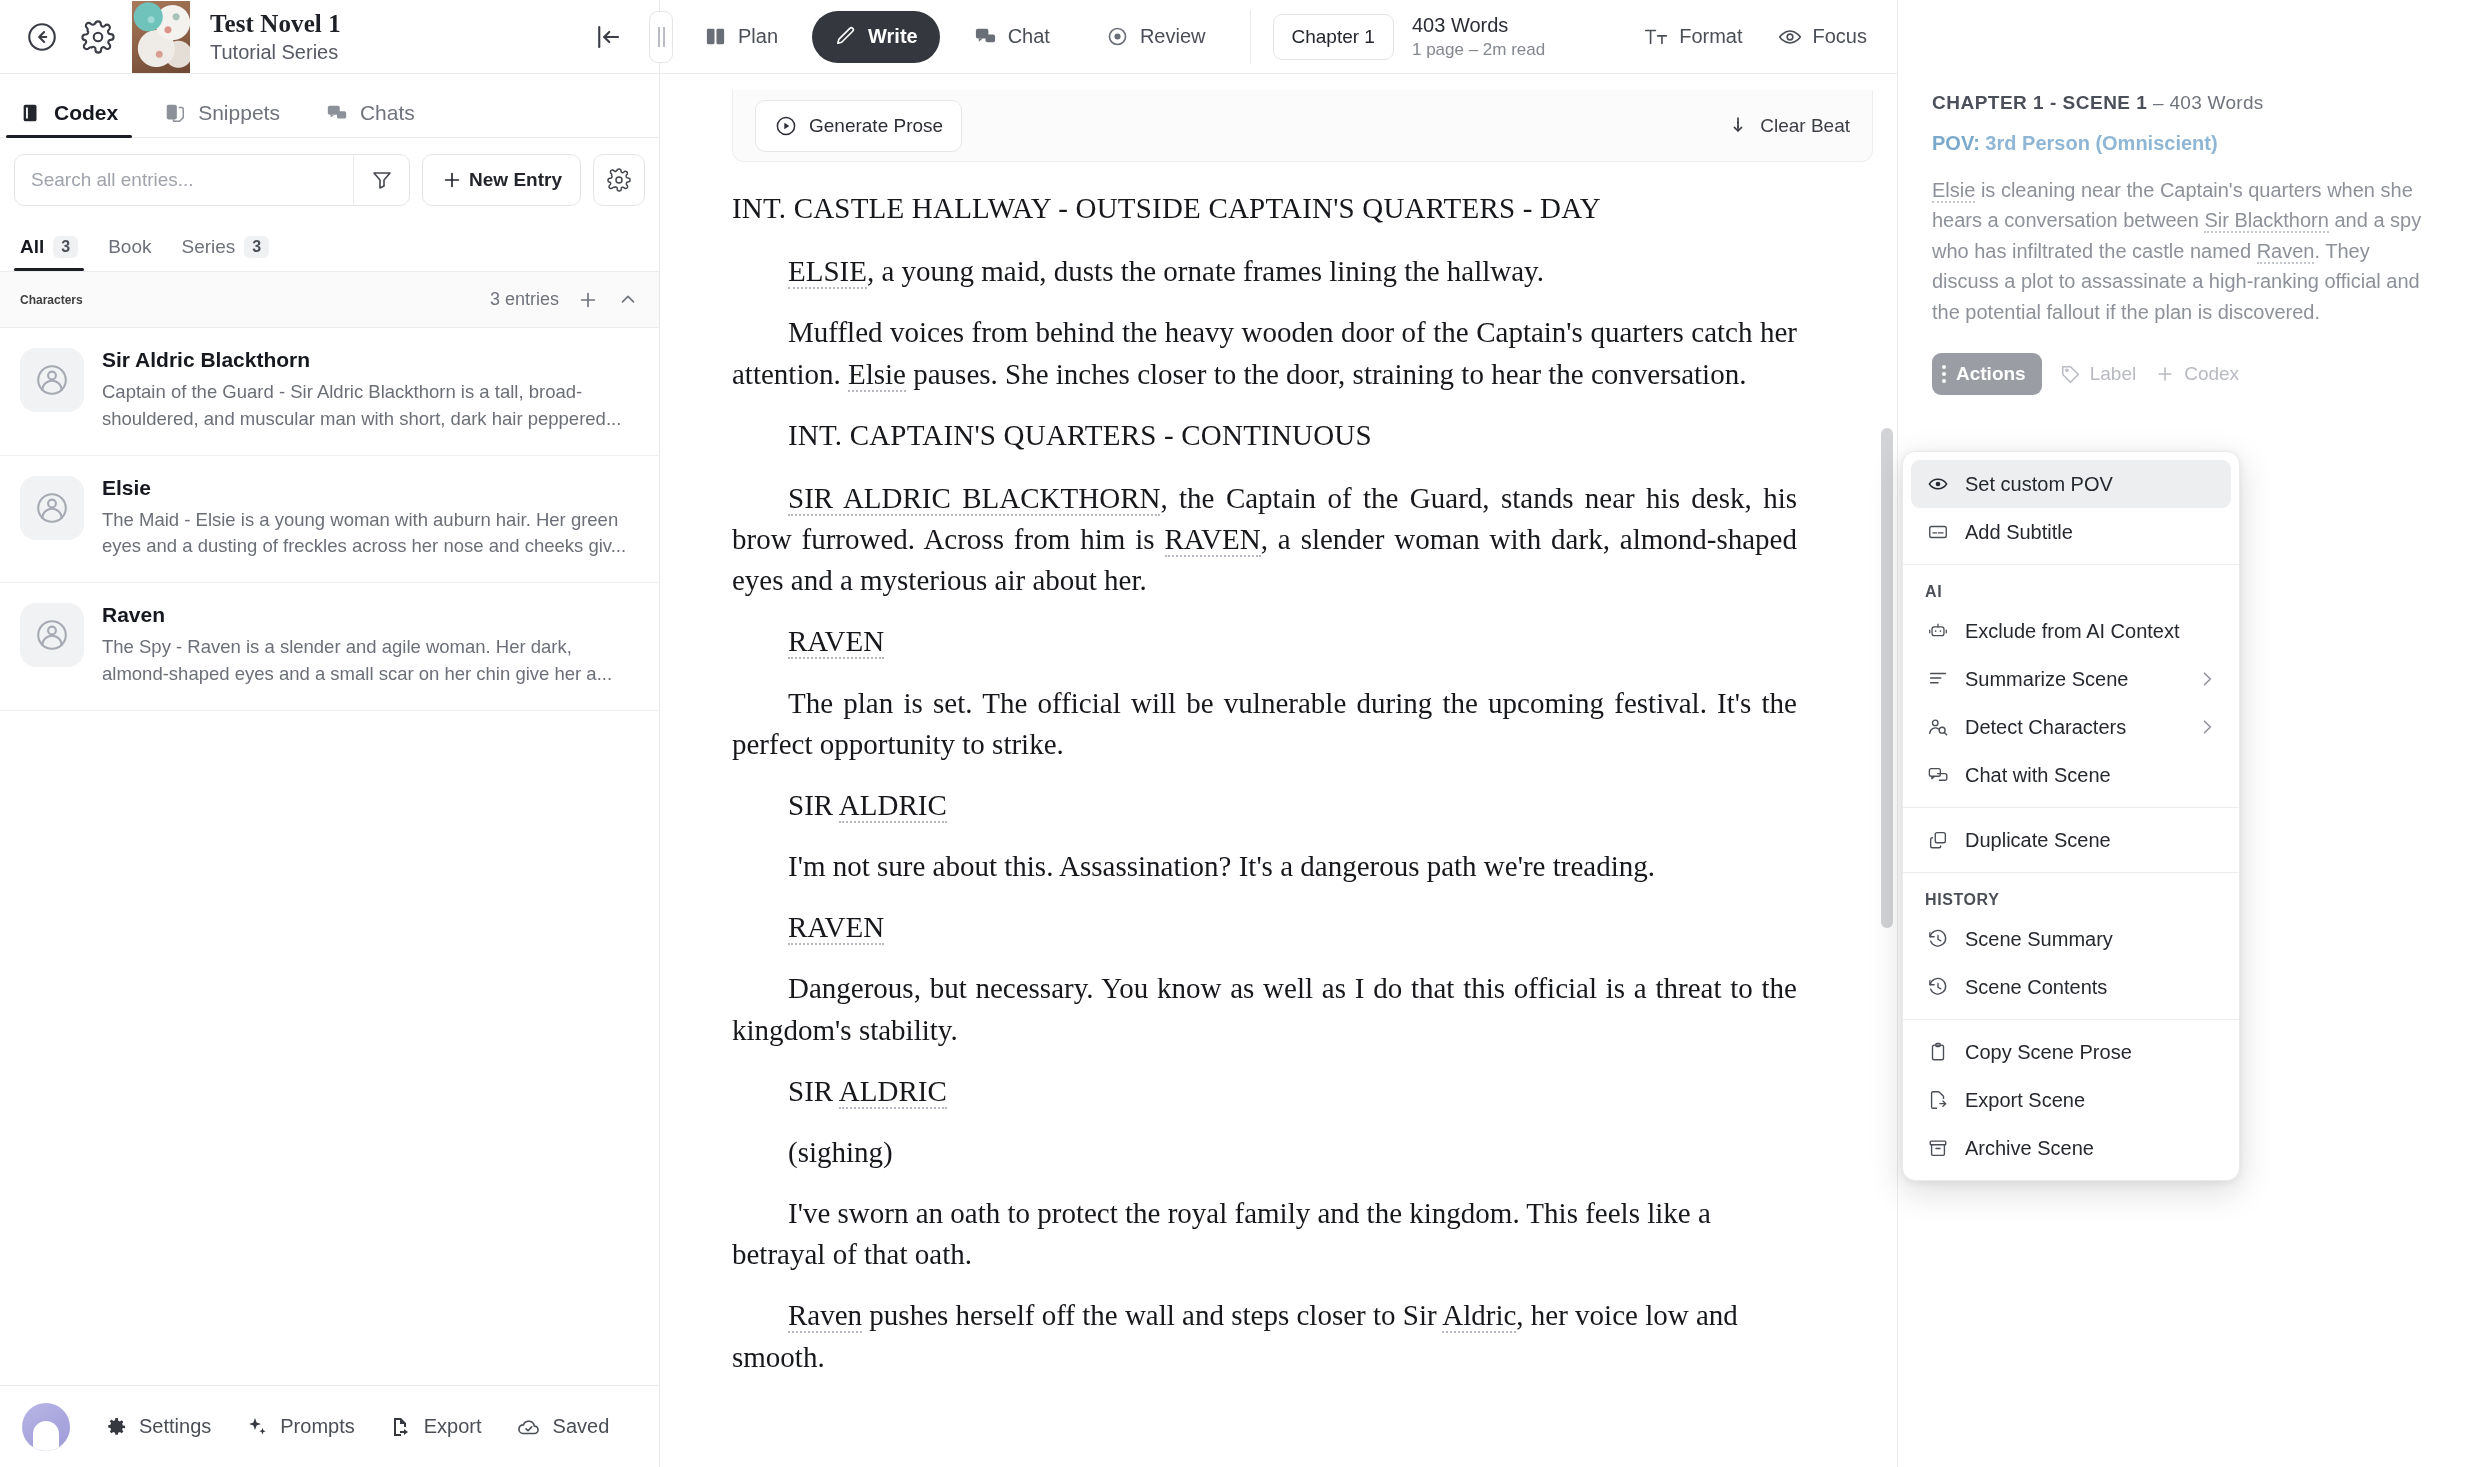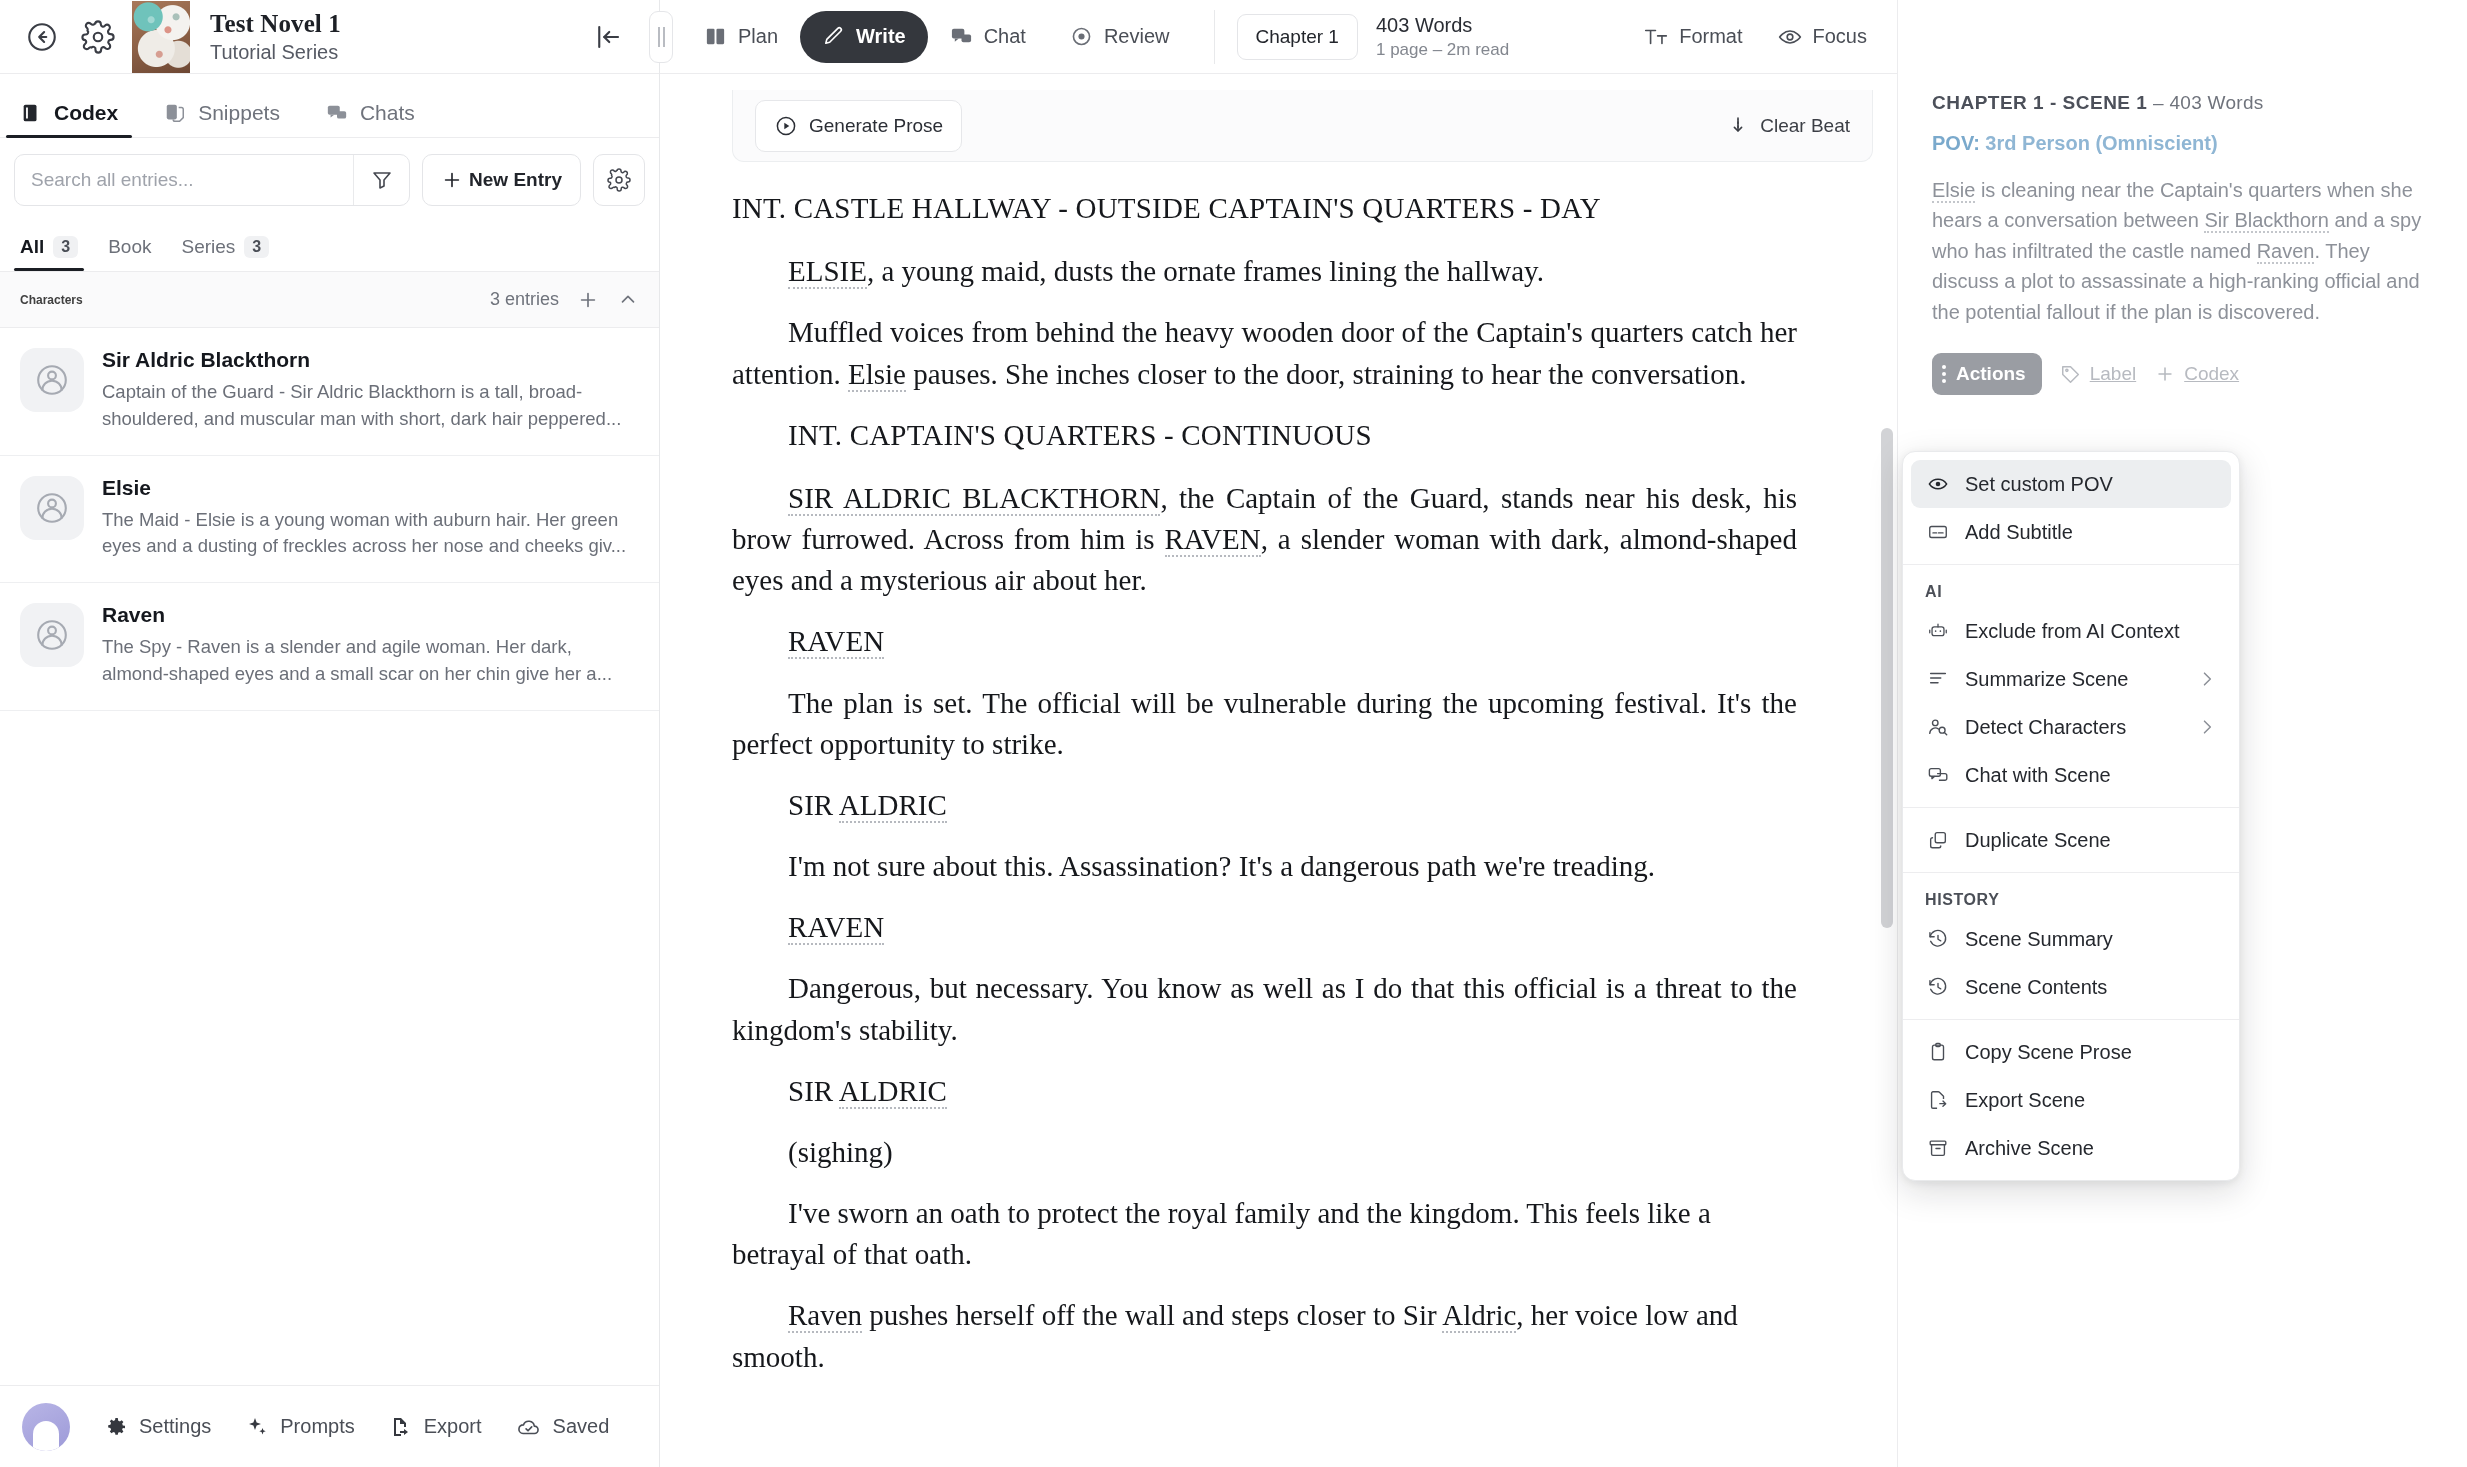--- a/index.html
+++ b/index.html
@@ -140,21 +140,21 @@
   }
   .sb-avatar span { width:26px; height:30px; border-radius: 14px 14px 0 0; background:#fff; display:block;}
   .bottom-item { display:flex; align-items:center; gap: 11px; font-size: 20px; color:#4a4e56; font-weight:500;}
 
   
   .center { flex: 1; display: flex; flex-direction: column; min-width: 0; background:#fff; }
   .top-bar {
     height: 74px; display:flex; align-items:center; gap: 0px; padding: 0 18px 0 22px;
     border-bottom: 1px solid #ececee; background:#fff;
   }
-  .mode-tabs { display: flex; align-items:center; gap: 0; }
+  .mode-tabs { display: flex; align-items:center; gap: 12px; }
   .mode-tab {
     display:flex; align-items:center; gap:11px; height: 52px; padding: 0 22px; border-radius: 26px;
     font-size: 20px; color:#4a4e56; font-weight:500;
   }
   .mode-tab.active { background:#34373d; color:#fff; font-weight:700; }
   .vsep { width: 1px; height: 54px; background: #e8e9eb; margin: 0 22px; }
   .chapter-chip {
     height: 46px; display:flex; align-items:center; padding: 0 18px; border:1px solid #e4e5e8;
     border-radius: 9px; font-size: 19px; color:#23262c;
   }
@@ -208,21 +208,21 @@
   .rp-pov .lbl { color:#7aa9cc; }
   .rp-summary { font-size: 20px; line-height: 1.52; color:#8d9199; margin-bottom: 26px; }
   .rp-summary .dotted { border-bottom: 2px dotted #c3c6cb; }
   .rp-actions-row { display:flex; align-items:center; gap: 18px; }
   .actions-btn {
     display:flex; align-items:center; gap: 10px; background:#9a9da3; color:#fff;
     height: 42px; border-radius: 9px; padding: 0 16px 0 10px; font-size: 19px; font-weight:700;
   }
   .dots { display:flex; flex-direction:column; gap:3px; }
   .dots i { width:4px; height:4px; background:#fff; border-radius:50%; display:block;}
-  .mini-act { display:flex; align-items:center; gap:8px; font-size:19px; color:#b7bac0;text-decoration:underline;}
+  .mini-act { display:flex; align-items:center; gap:8px; font-size:19px; color:#b7bac0;}
 
   
   .menu {
     position: absolute; left: 4px; top: 451px; width: 338px;
     background:#fff; border:1px solid #e9eaec; border-radius: 13px;
     box-shadow: 0 10px 34px rgba(20,22,28,.15), 0 2px 8px rgba(20,22,28,.07);
     padding: 8px 0; overflow:hidden;
   }
   .menu-item {
     display:flex; align-items:center; gap: 14px; height: 48px; padding: 0 14px; margin: 0 8px;

